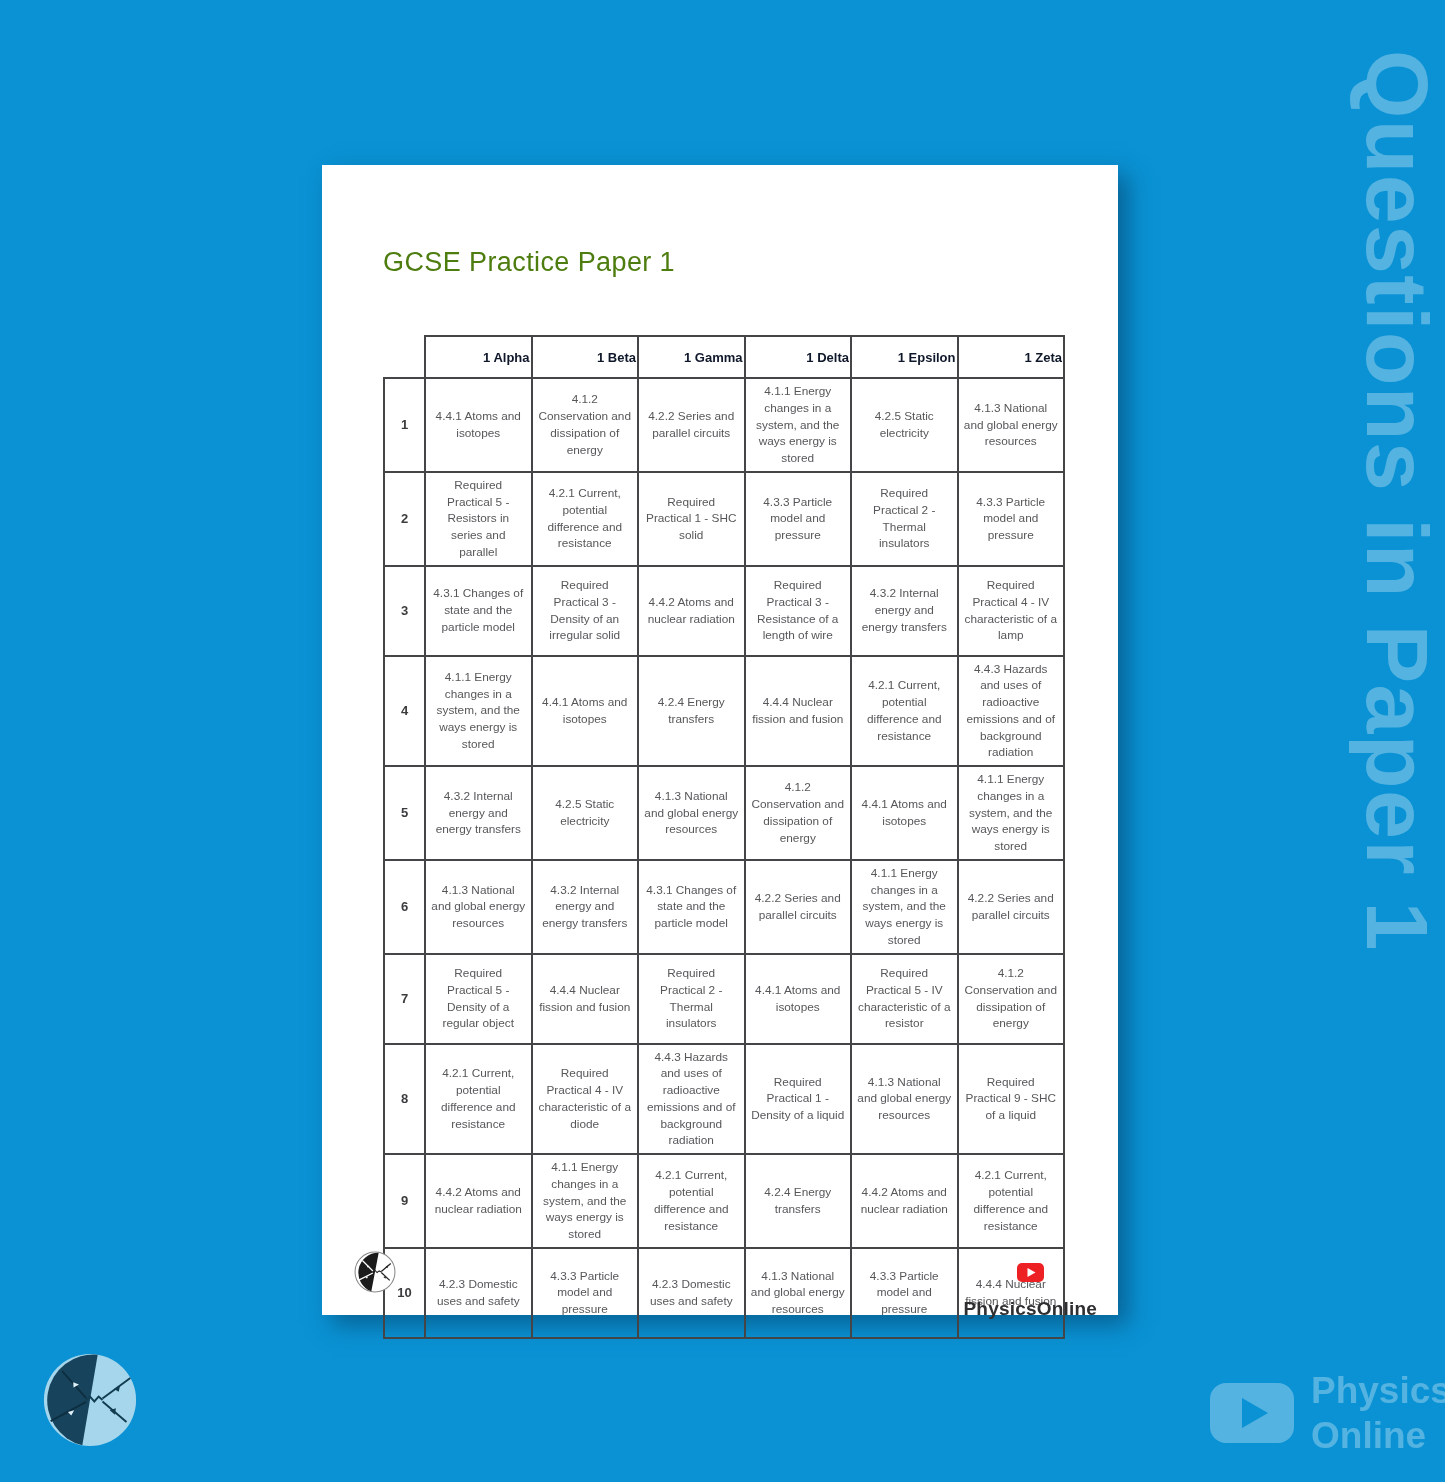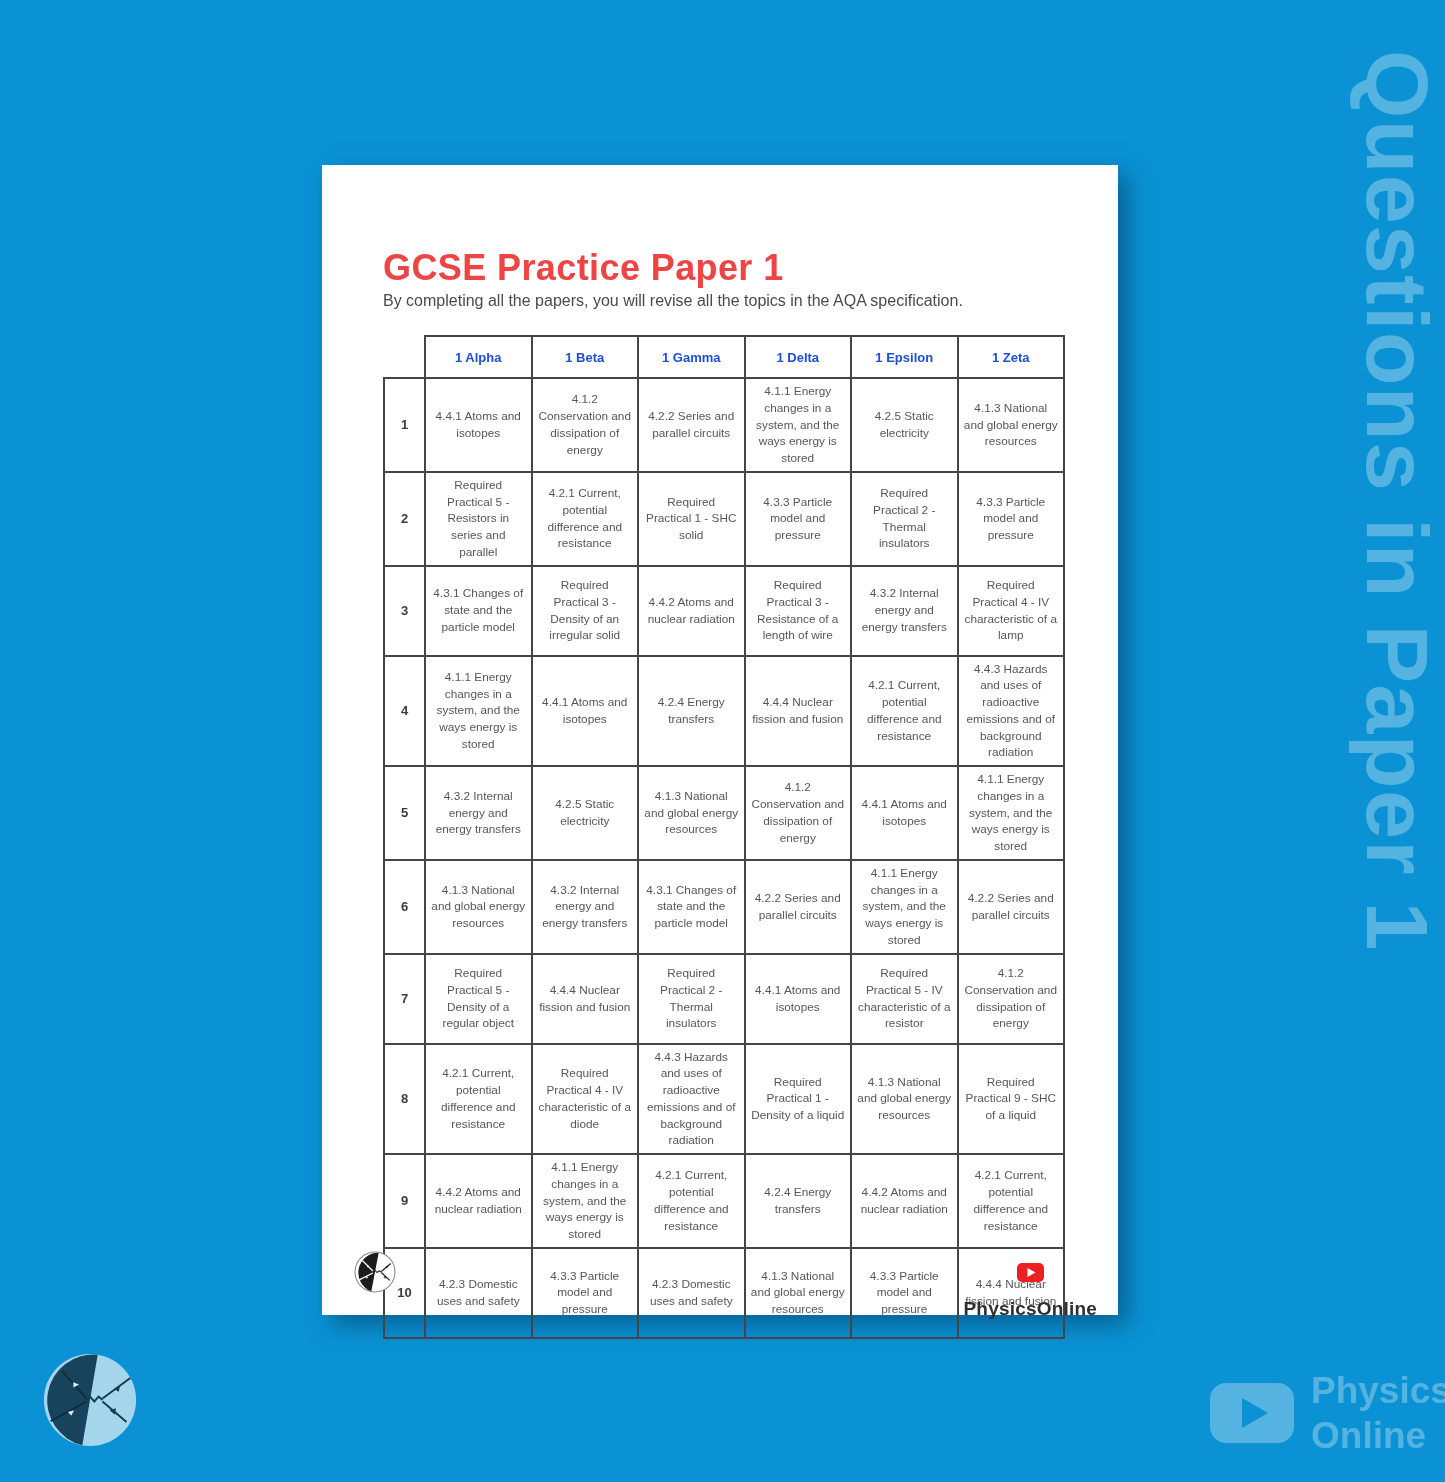--- a/index.html
+++ b/index.html
@@ -29,23 +29,23 @@
   .paper {
     position: absolute;
     left: 322px; top: 165px;
     width: 796px; height: 1150px;
     background: #ffffff;
     box-shadow: 10px 10px 22px rgba(5, 61, 97, 0.55);
   }
   .page-title {
     position: absolute;
     left: 61px; top: 82px;
-    font-size: 36px;
-    font-weight: bold;
-    color: #ef4444;
+    font-size: 27px;
+    font-weight: normal;
+    color: #4d7c0f;
     letter-spacing: 0.4px;
   }
   .page-subtitle {
     position: absolute;
     left: 61px; top: 127px;
     font-size: 16px;
     color: #4a4a4c;
   }
 
   
@@ -53,24 +53,24 @@
     position: absolute;
     left: 61px; top: 170px;
     width: 680px;
     border-collapse: collapse;
     table-layout: fixed;
   }
   .topics-table th, .topics-table td { border: 2px solid #454547; }
   .topics-table th.corner { border: none; }
   .topics-table th.col-h {
     height: 38px;
-    color: #1d4ed8;
+    color: #0f172a;
     font-size: 13px;
     font-weight: bold;
-    text-align: center;
+    text-align: right;
     margin-top: 24px;
   }
   .topics-table td.num {
     text-align: center;
     font-weight: bold;
     font-size: 13px;
     color: #3c3c3e;
   }
   .topics-table td.topic {
     height: 80px;
@@ -127,21 +127,20 @@
   }
 </style>
 </head>
 <body>
 
 <div class="banner">Questions in Paper 1</div>
 
 <div class="paper">
 
   <div class="page-title">GCSE Practice Paper 1</div>
-  <div class="page-subtitle">By completing all the papers, you will revise all the topics in the AQA specification.</div>
 
   <table class="topics-table">
     <colgroup>
       <col style="width:41px">
       <col style="width:106.5px">
         <col style="width:106.5px">
         <col style="width:106.5px">
       <col style="width:106.5px">
         <col style="width:106.5px">
         <col style="width:106.5px">

